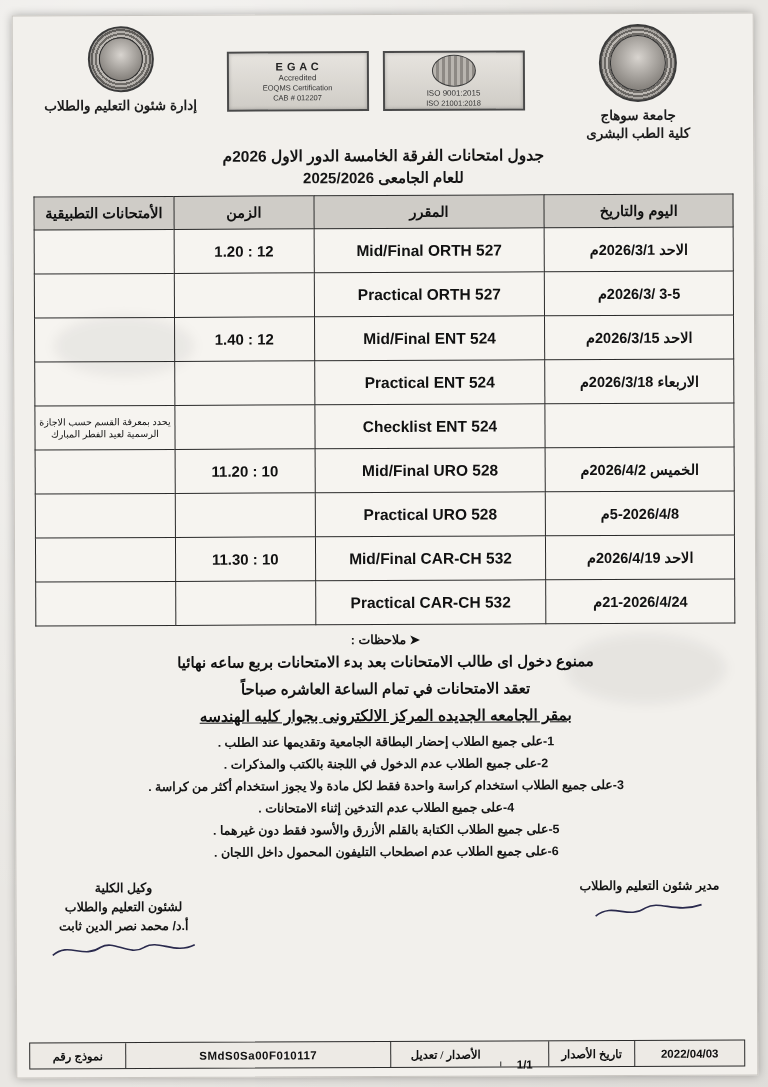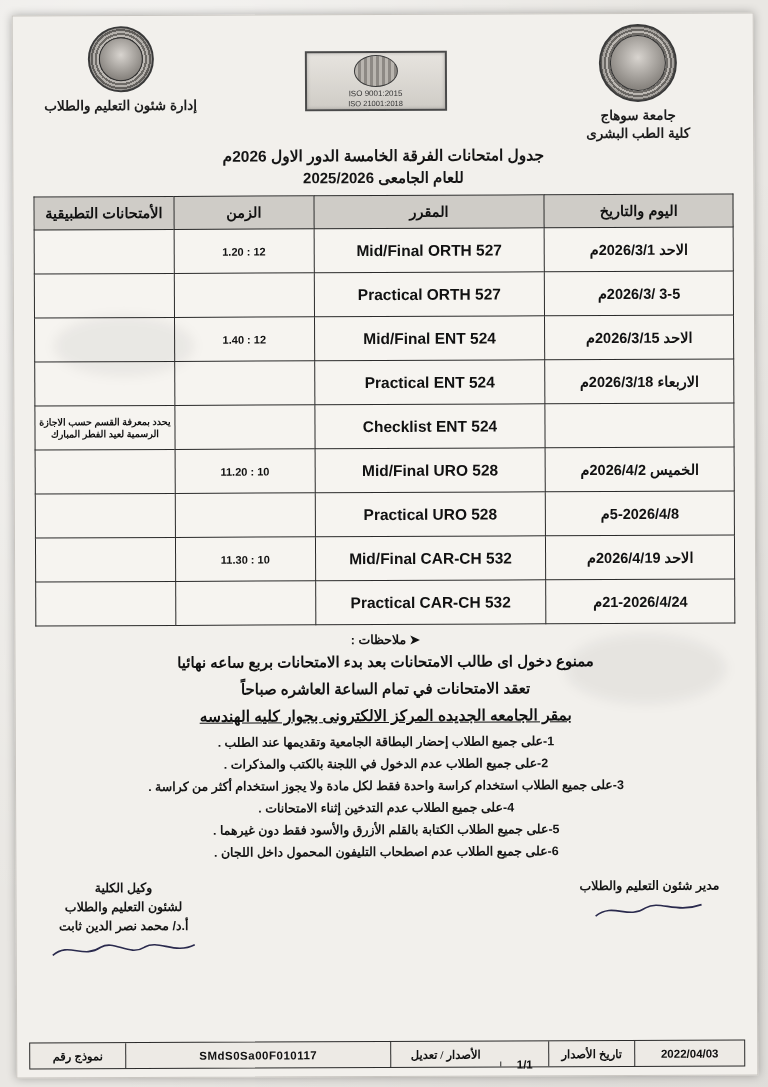--- a/index.html
+++ b/index.html
@@ -149,22 +149,22 @@
     font-weight: bold;
     height: 30px;
   }
   .col-date { width: 27%; }
   .col-course { width: 33%; }
   .col-time { width: 20%; }
   .col-prac { width: 20%; }
 
   td.date { font-size: 14.5px; font-weight: bold; }
   td.course { font-size: 15.5px; font-weight: bold; font-family: "Liberation Sans", sans-serif; }
-  td.time { font-size: 11px; font-weight: bold; }
-  td.note-small { font-size: 9.5px; font-weight: bold; color:#1a1a1a; line-height:1.2; padding: 0 3px; }
+  td.time { font-size: 15px; font-weight: bold; }
+  td.note-small { font-size: 9.5px; font-weight: normal; color:#1a1a1a; line-height:1.2; padding: 0 3px; }
 
   
   .notes {
     margin-top: 7px;
     text-align: center;
   }
   .notes-head {
     font-size: 12.5px;
     font-weight: bold;
     color: #111;
@@ -269,20 +269,26 @@
             <div>جامعة سوهاج</div>
             <div>كلية الطب البشرى</div>
           </div>
         </div>
 
         <div class="hcol mid">
           <div class="badge">
             <div class="badge-globe"></div>
             <div class="b2">ISO 9001:2015</div>
             <div class="b3">ISO 21001:2018</div>
+          </div>
+          <div class="badge">
+            <div class="b1">E G A C</div>
+            <div class="b2">Accredited</div>
+            <div class="b3">EOQMS Certification</div>
+            <div class="b3">CAB # 012207</div>
           </div>
         </div>
 
         <div class="hcol left">
           <div class="logo-circle small"></div>
           <div class="hcap">إدارة شئون التعليم والطلاب</div>
         </div>
       </div>
 
       <div class="title-wrap">

